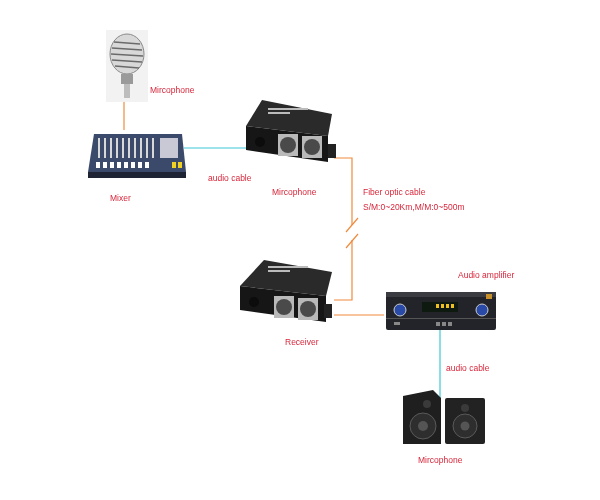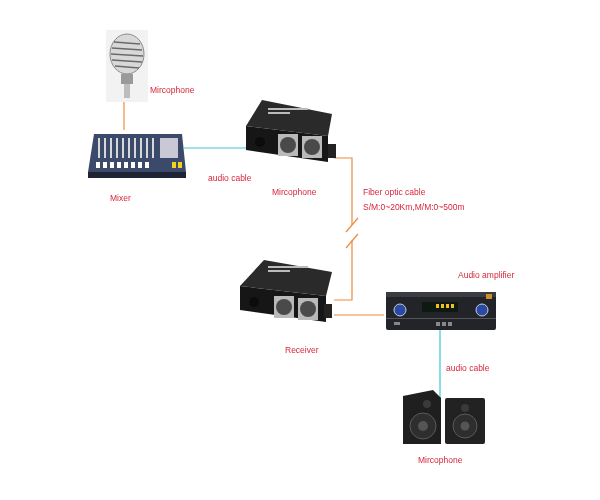--- a/index.html
+++ b/index.html
@@ -109,21 +109,21 @@
         <rect x="34" y="14" width="22" height="2"></rect>
       </g>
     <circle cx="20" cy="46" r="5" fill="#0c0c0c"></circle>
     <rect x="40" y="40" width="20" height="22" fill="#b9b9b9"></rect>
     <circle cx="50" cy="51" r="8" fill="#4a4a4a"></circle>
     <rect x="64" y="42" width="20" height="22" fill="#b9b9b9"></rect>
     <circle cx="74" cy="53" r="8" fill="#4a4a4a"></circle>
     <rect x="90" y="48" width="8" height="14" fill="#222"></rect>
   </svg>
 </div>
-<div class="lbl" style="left:285px; top:345px;">Receiver</div>
+<div class="lbl" style="left:285px; top:337px;">Receiver</div>
 
 <div class="lbl" style="left:418px; top:270px;margin-left:40px;">Audio amplifier</div>
 <div class="dev" style="left:386px; top:290px; width:110px; height:42px;">
   <svg width="110" height="42" viewBox="0 0 110 42">
     <rect x="0" y="2" width="110" height="38" rx="2" fill="#222429"></rect>
     <rect x="0" y="2" width="110" height="5" fill="#3a3c42"></rect>
     <rect x="36" y="12" width="36" height="10" fill="#0e1a10"></rect>
     <g fill="#f0c020">
         <rect x="50" y="14" width="3" height="4"></rect>
         <rect x="55" y="14" width="3" height="4"></rect>

